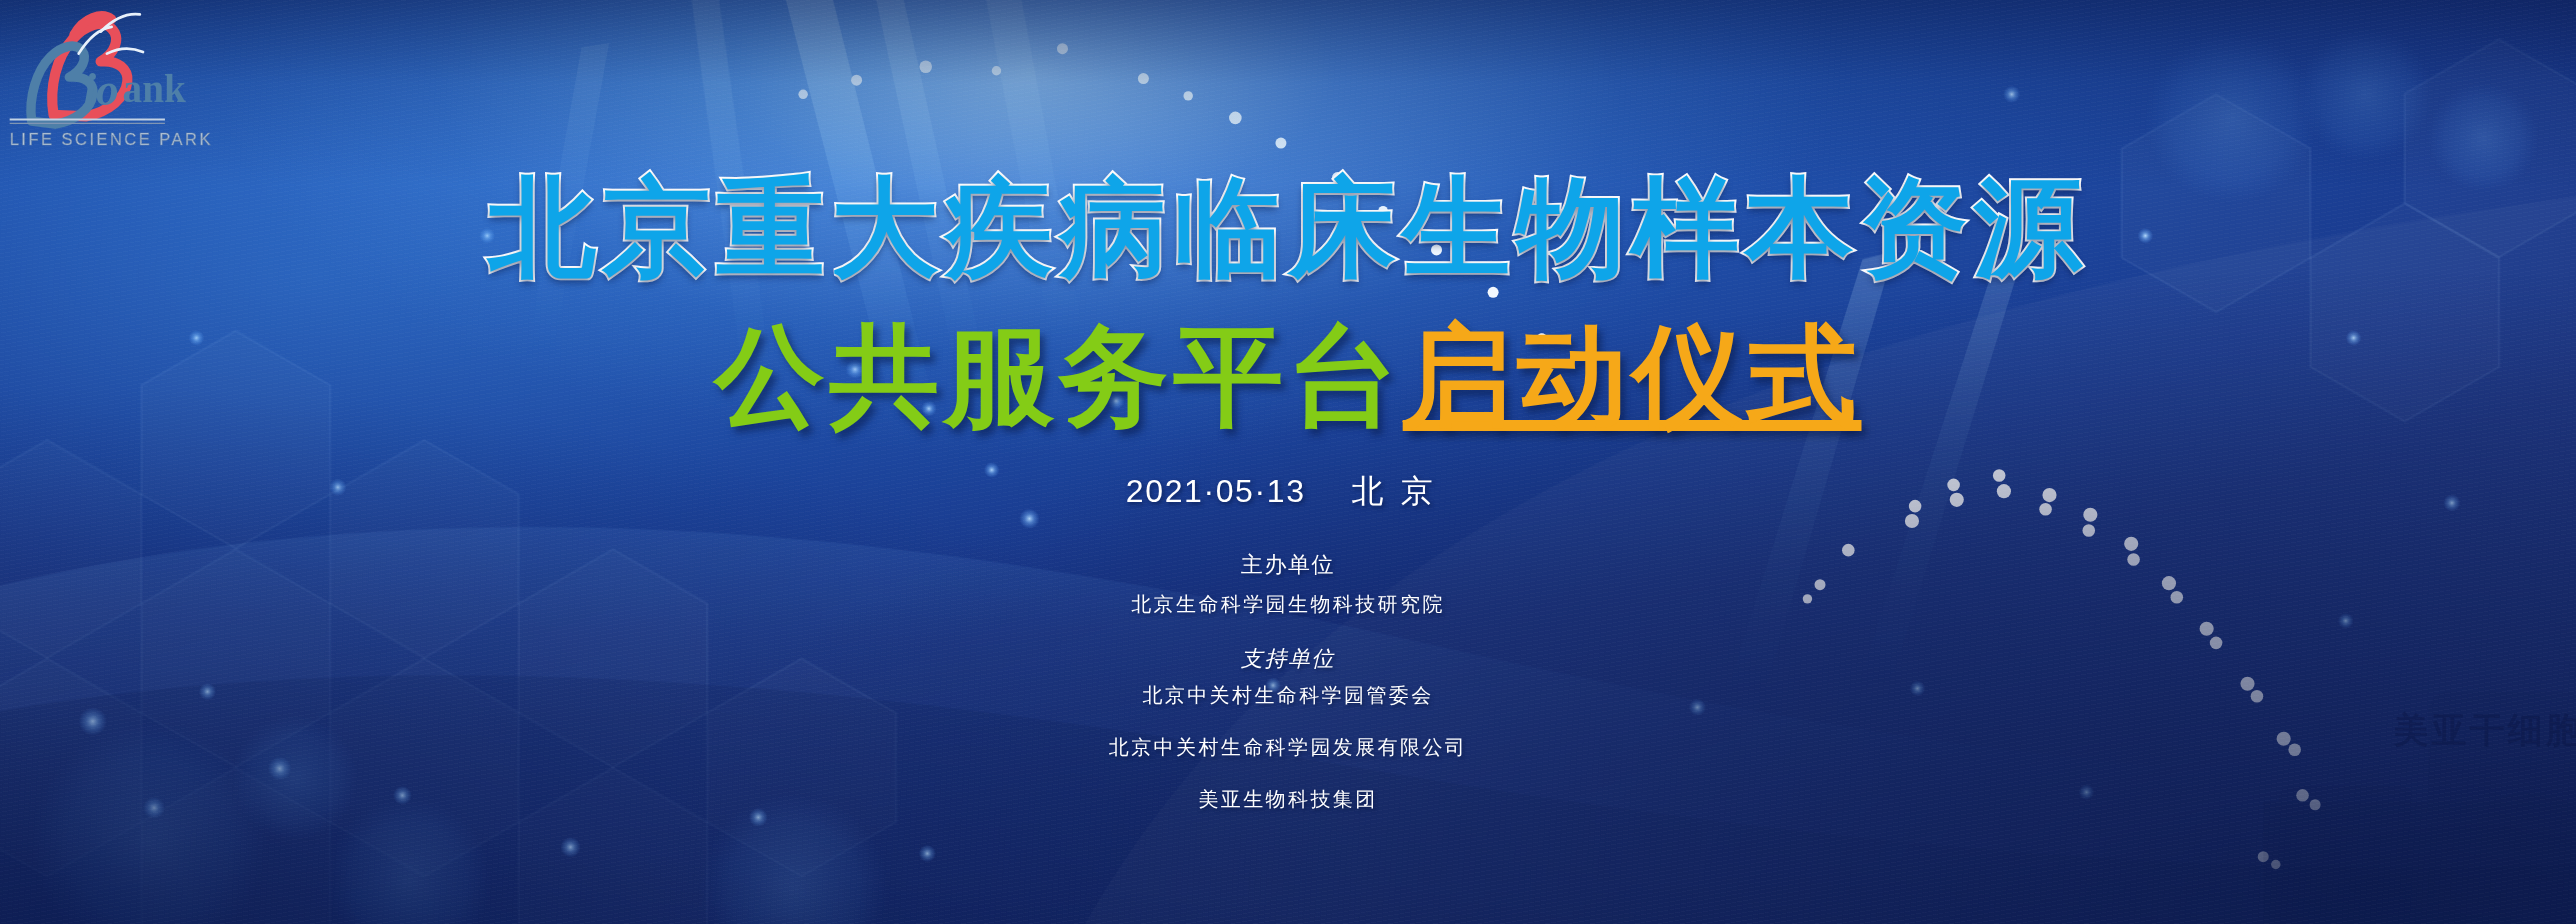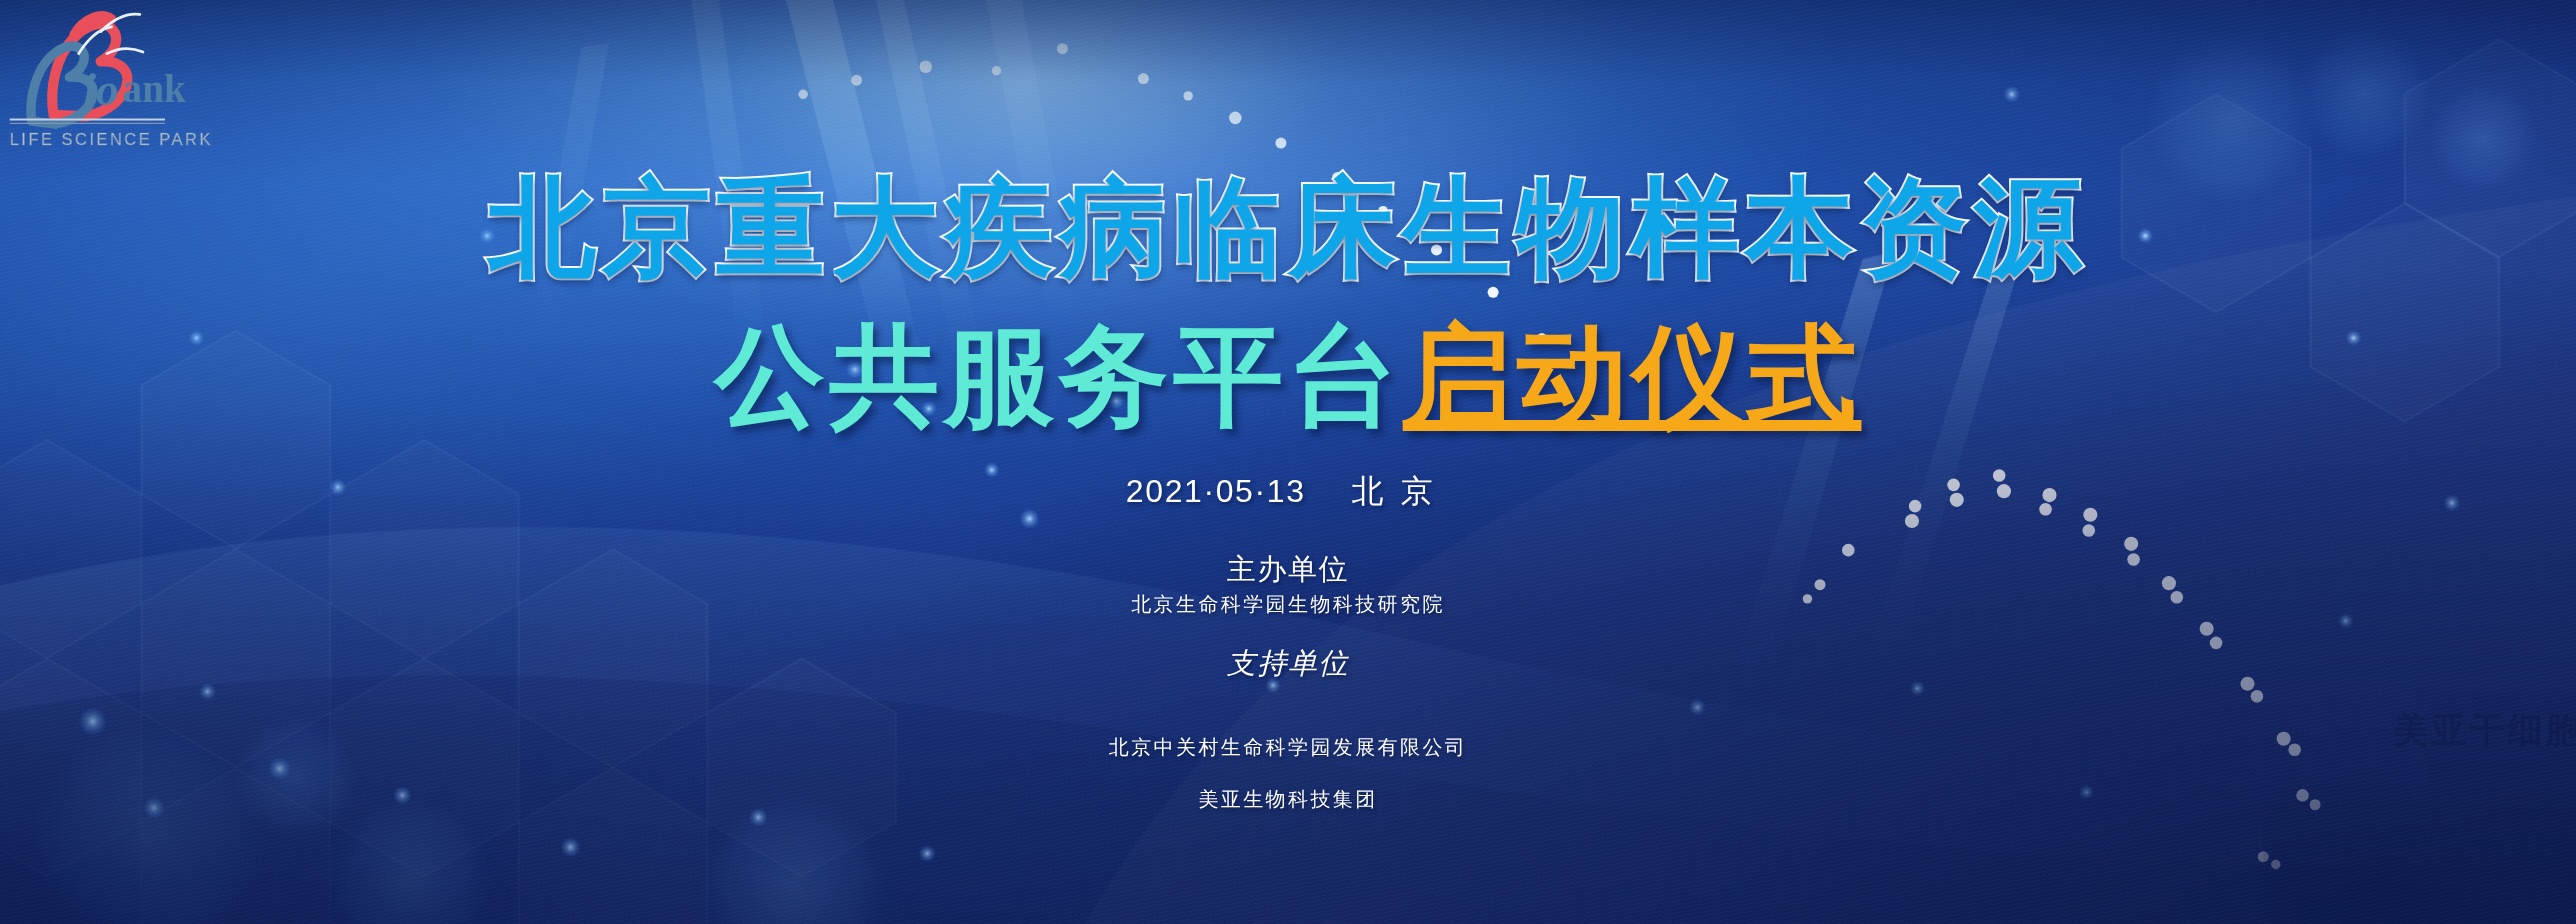--- a/index.html
+++ b/index.html
@@ -88,42 +88,42 @@
     text-shadow:0 3.9px 7.9px rgba(5,18,60,.45);
   }
   #title-line2{
     top:321px;
     font-size:110px;
     line-height:1;
     font-weight:bold;
     letter-spacing:4.7px;
   }
   #title-line2 .w{
-    color:#5eead4;
+    color:#84cc16;
     text-shadow:4.7px 5.5px 7px rgba(8,26,74,.55);
   }
   #title-line2 .g{
     color:#f6a818;
     text-shadow:4.7px 5.5px 7px rgba(8,26,74,.55);
     text-decoration:underline;
   }
 
   #meta-date{
     top:470px;
     font-size:32px;
     color:#ffffff;
     font-weight:normal;
     letter-spacing:1.6px;
     text-shadow:1.6px 2.4px 4.7px rgba(6,20,64,.7);
   }
   #meta-date .sep{display:inline-block;width:46px;}
   #meta-date .city{letter-spacing:17.3px;}
 
   .org-line{
-    font-size:29px;
+    font-size:22px;
     color:#ffffff;
     letter-spacing:1.6px;
     text-shadow:1.6px 1.6px 3.9px rgba(6,20,64,.7);
   }
   .org-line.big{
     font-size:20px;
     letter-spacing:2.4px;
   }
   #org-label-1{top:550px;}
   #org-name-1{top:591px;}
@@ -358,17 +358,18 @@
   </div>
 
   <div class="title-wrap" id="meta-date">
     <span>2021·05·13</span><span class="sep"></span><span class="city">北京</span>
   </div>
 
   <div class="title-wrap org-line" id="org-label-1">主办单位</div>
   <div class="title-wrap org-line big" id="org-name-1">北京生命科学园生物科技研究院</div>
 
   <div class="title-wrap org-line" id="org-label-2">支持单位</div>
+  <div class="title-wrap org-line big" id="org-name-2">北京中关村生命科学园管委会</div>
   <div class="title-wrap org-line big" id="org-name-3">北京中关村生命科学园发展有限公司</div>
   <div class="title-wrap org-line big" id="org-name-4">美亚生物科技集团</div>
 
 </div>
 
 
 </body></html>

